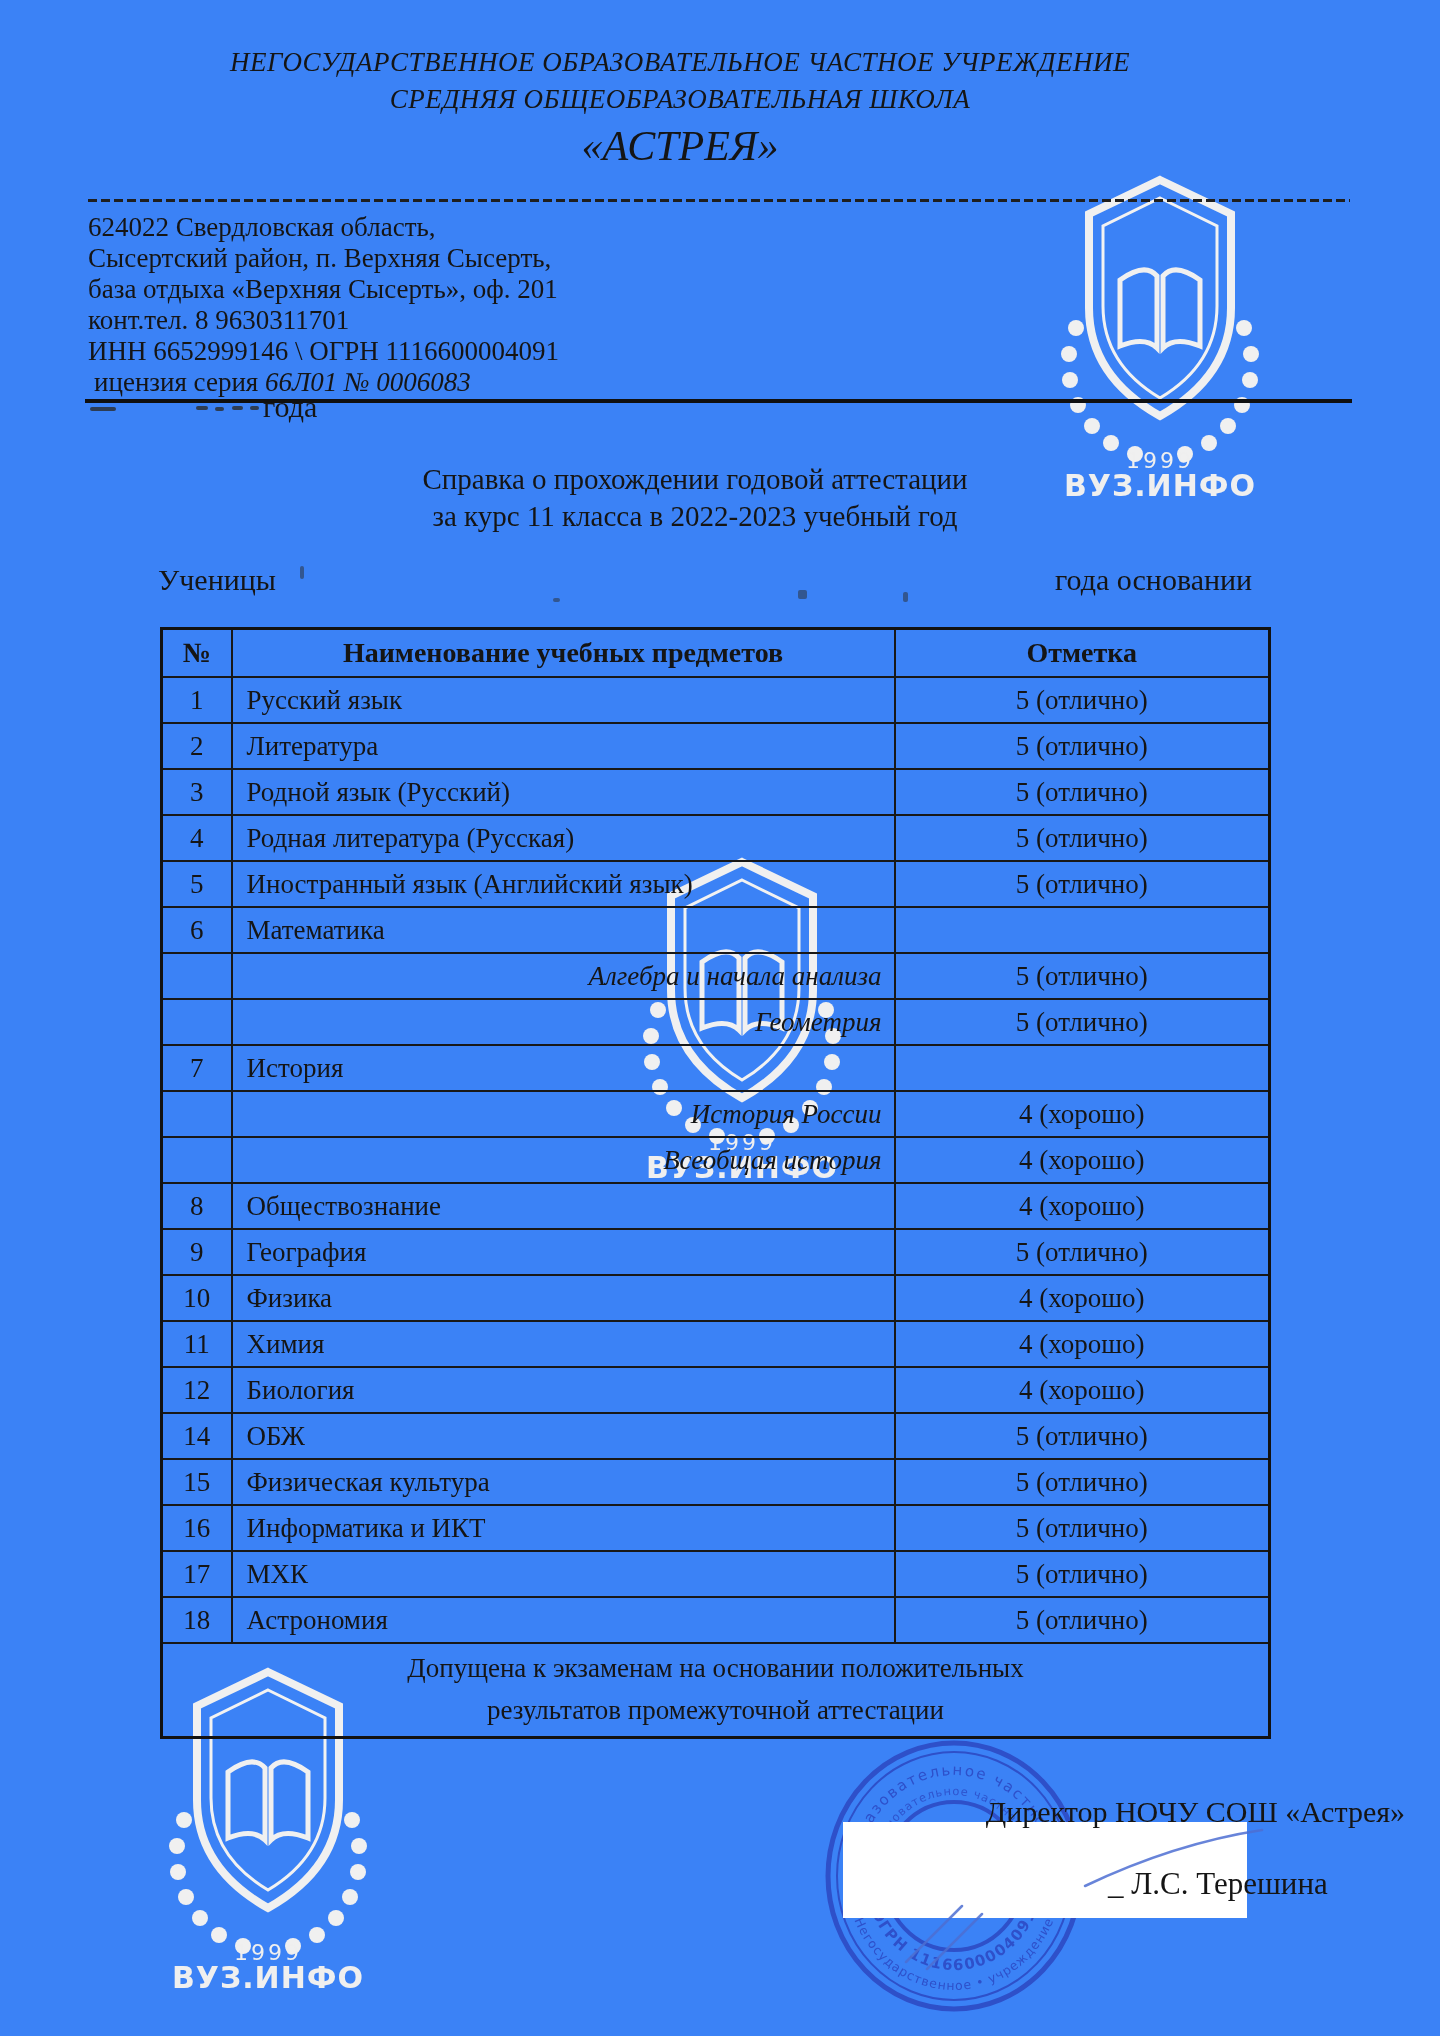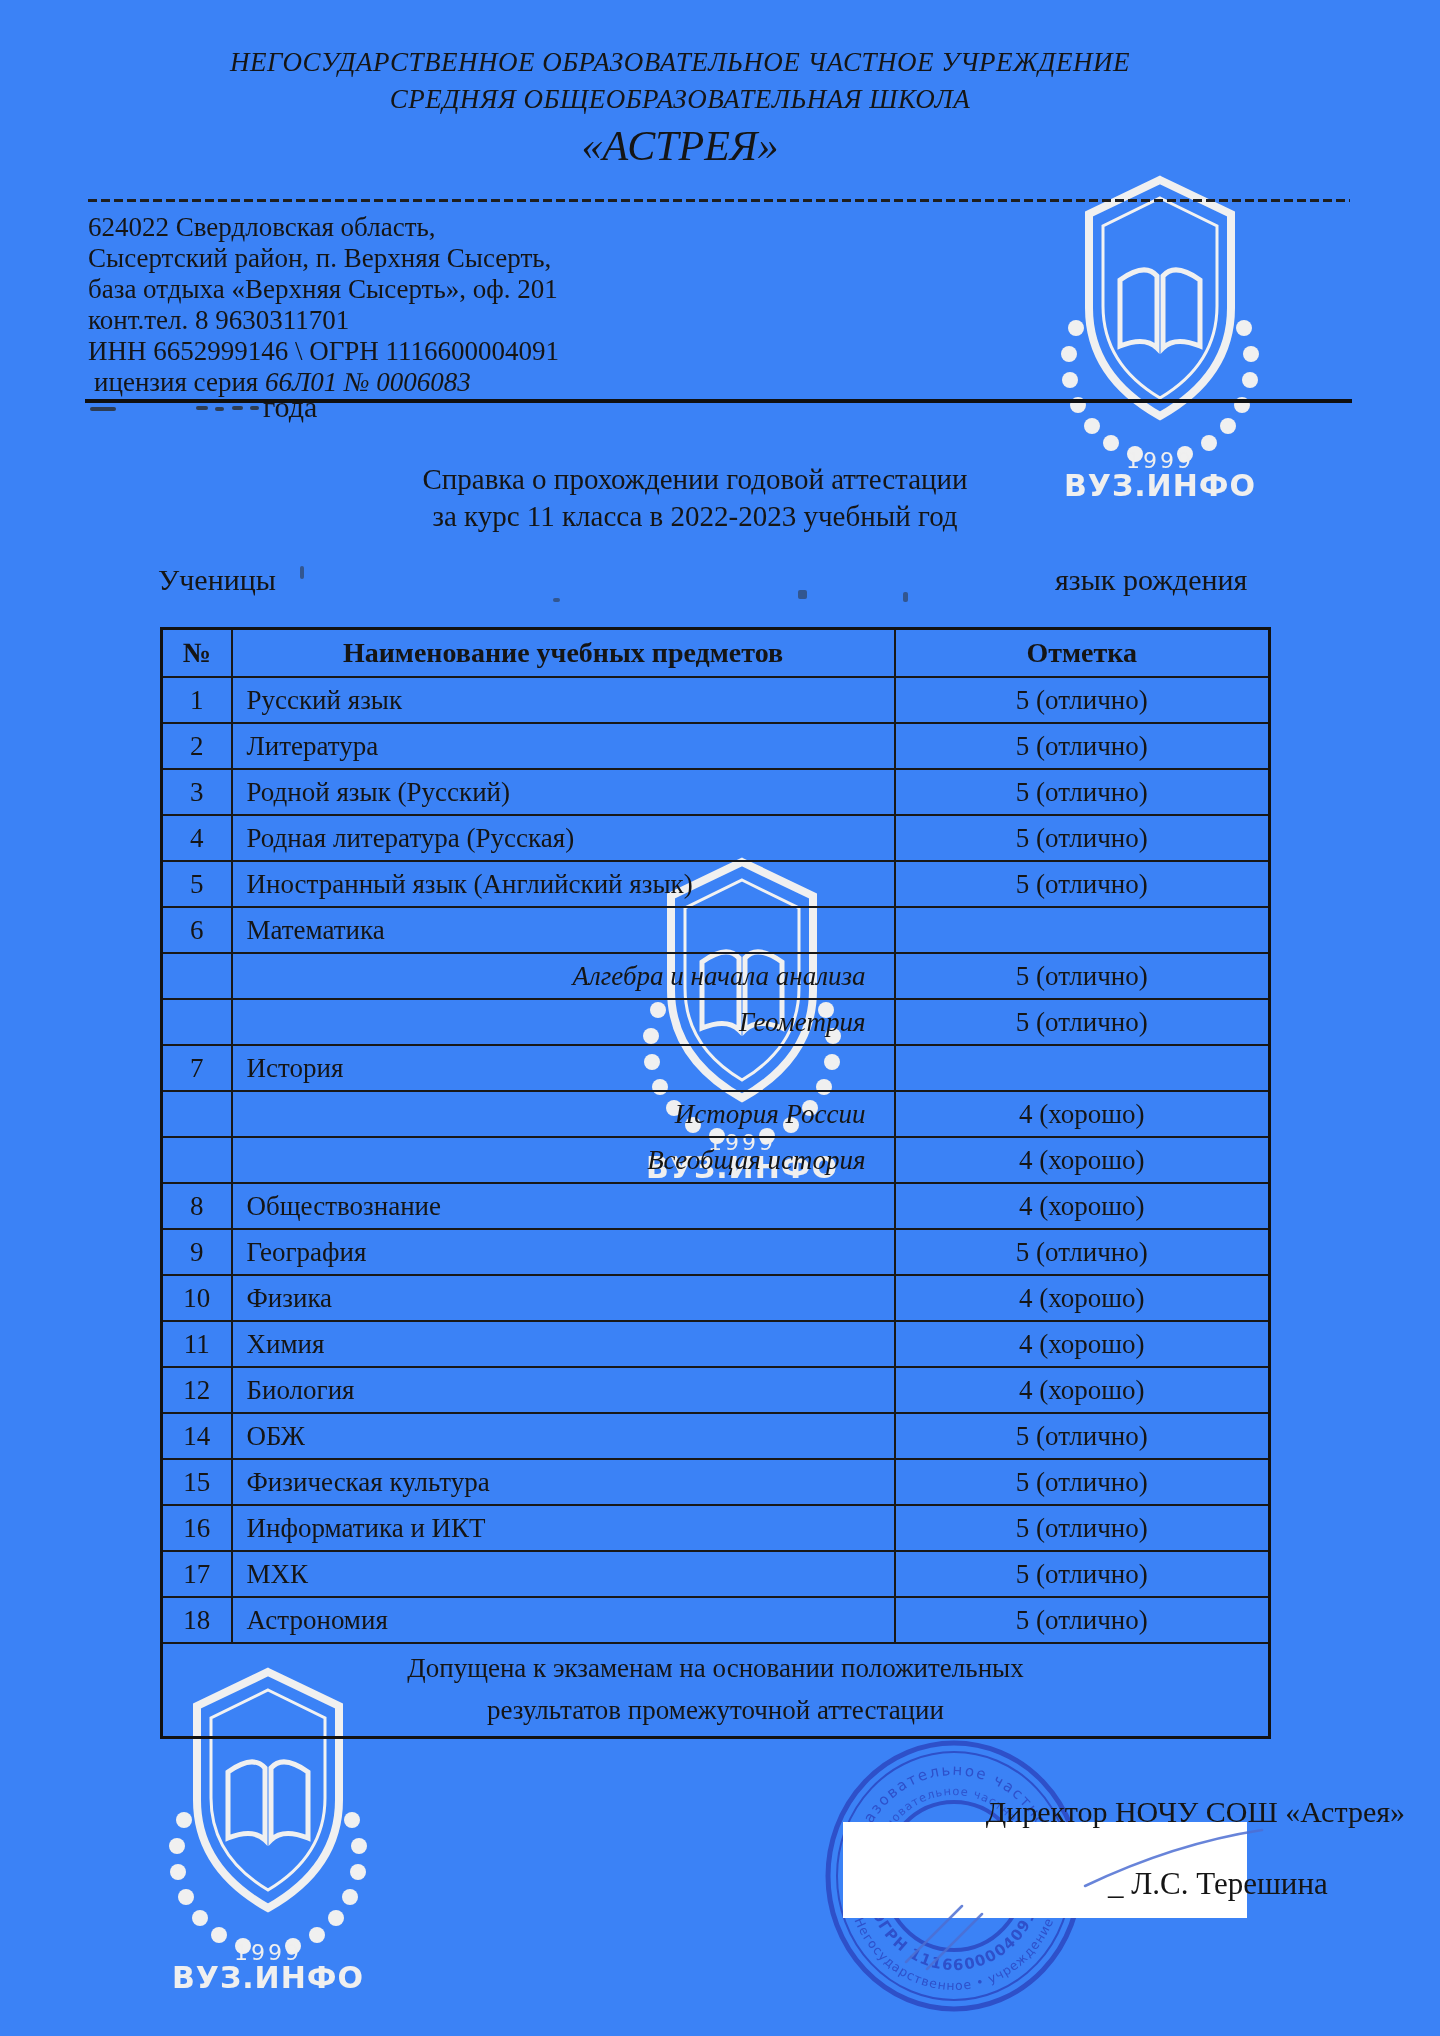--- a/index.html
+++ b/index.html
@@ -38,21 +38,21 @@
   .student-suffix { left:1055px; top:563px; font-size:30px; z-index:1; }
 
   
   .marks-table { position:absolute; left:160px; top:627px; width:1108px; z-index:1;
     border-collapse:collapse; table-layout:fixed; border:3px solid #121212; }
   .marks-table th, .marks-table td { border:2px solid #181818; font-weight:normal; }
   .marks-table th { height:44px; font-size:28px; font-weight:bold; text-align:center; }
   .marks-table td { height:42px; font-size:27px; }
   td.c-num { text-align:center; }
   td.c-subject { padding-left:14px; }
-  td.c-subject.sub { font-style:italic; text-align:right; padding-right:28px; }
+  td.c-subject.sub { font-style:italic; text-align:right; padding-right:12px; }
   td.c-mark { text-align:center; }
   .tbl-footer-cell { text-align:center; font-weight:bold; font-size:28px;
     line-height:42px; padding:3px 0 5px 0;margin-top:36px; }
 
   
   .director-line { left:820px; top:1795px; width:585px; text-align:right; font-size:30px; z-index:4; }
   .signature-name { left:1108px; top:1866px; font-size:31px; z-index:4; }
 
   .stamp-wrap { left:818px; top:1733px; width:272px; height:286px; z-index:2; }
   .redaction-box { left:843px; top:1822px; width:404px; height:96px; background:#ffffff; z-index:3; }
@@ -124,21 +124,21 @@
   <div class="abs doc-title">
     <div>Справка о прохождении годовой аттестации</div>
     <div>за курс 11 класса в 2022-2023 учебный год</div>
   </div>
 
   <div class="abs student-prefix">Ученицы</div>
   <div class="remnant faint" style="left:300px; top:566px; width:4px; height:13px;"></div>
   <div class="remnant faint" style="left:553px; top:598px; width:7px; height:4px;"></div>
   <div class="remnant faint" style="left:798px; top:590px; width:9px; height:9px;"></div>
   <div class="remnant faint" style="left:903px; top:592px; width:5px; height:10px;"></div>
-  <div class="abs student-suffix">язык рождения</div>
+  <div class="abs student-suffix">года основании</div>
 
   <table class="marks-table">
     <colgroup>
         <col style="width:70px">
         <col style="width:663px">
         <col style="width:375px">
       </colgroup>
     <thead>
       <tr>
         <th>№</th>

